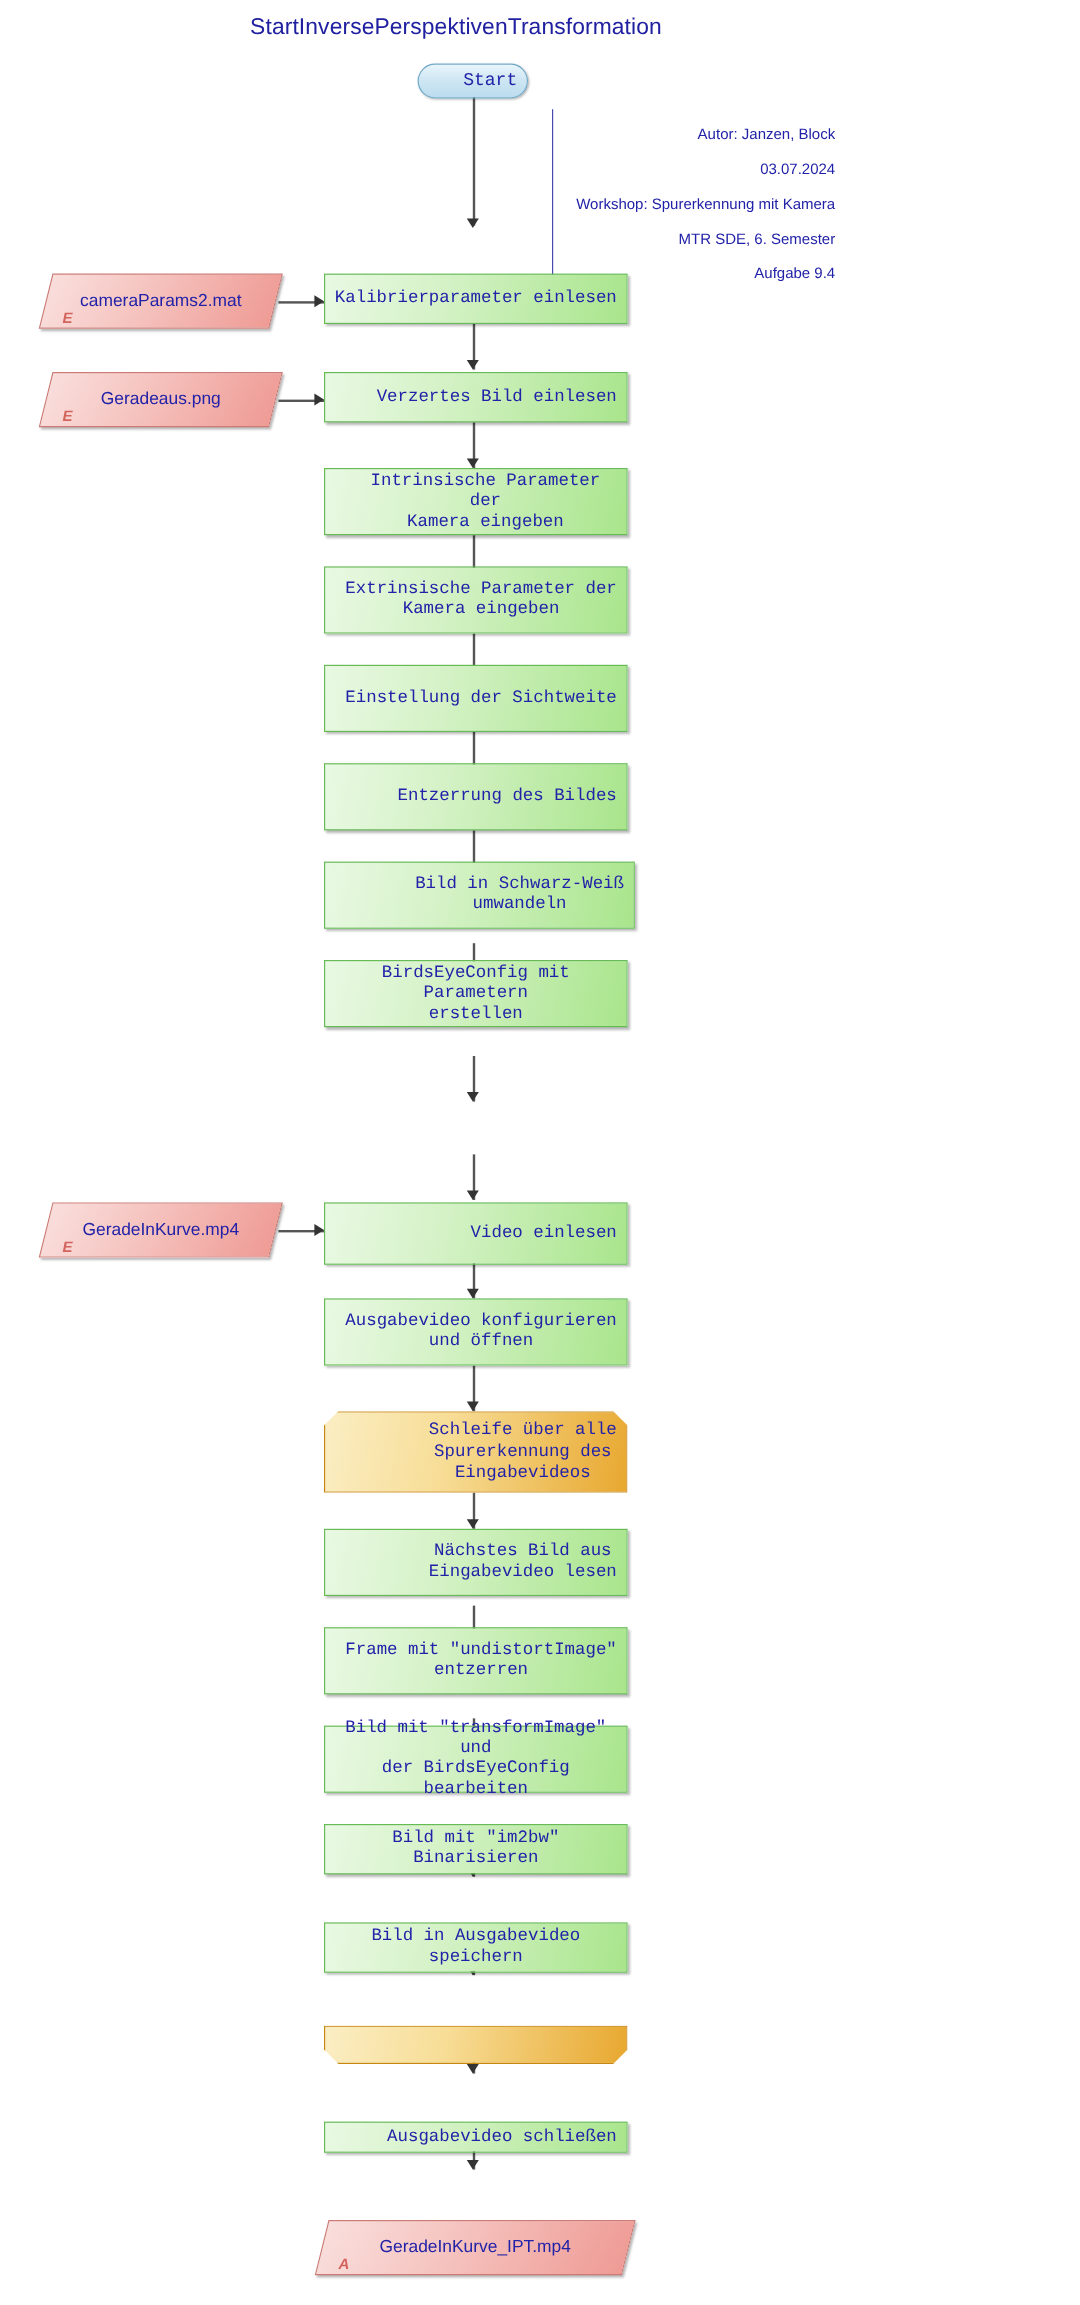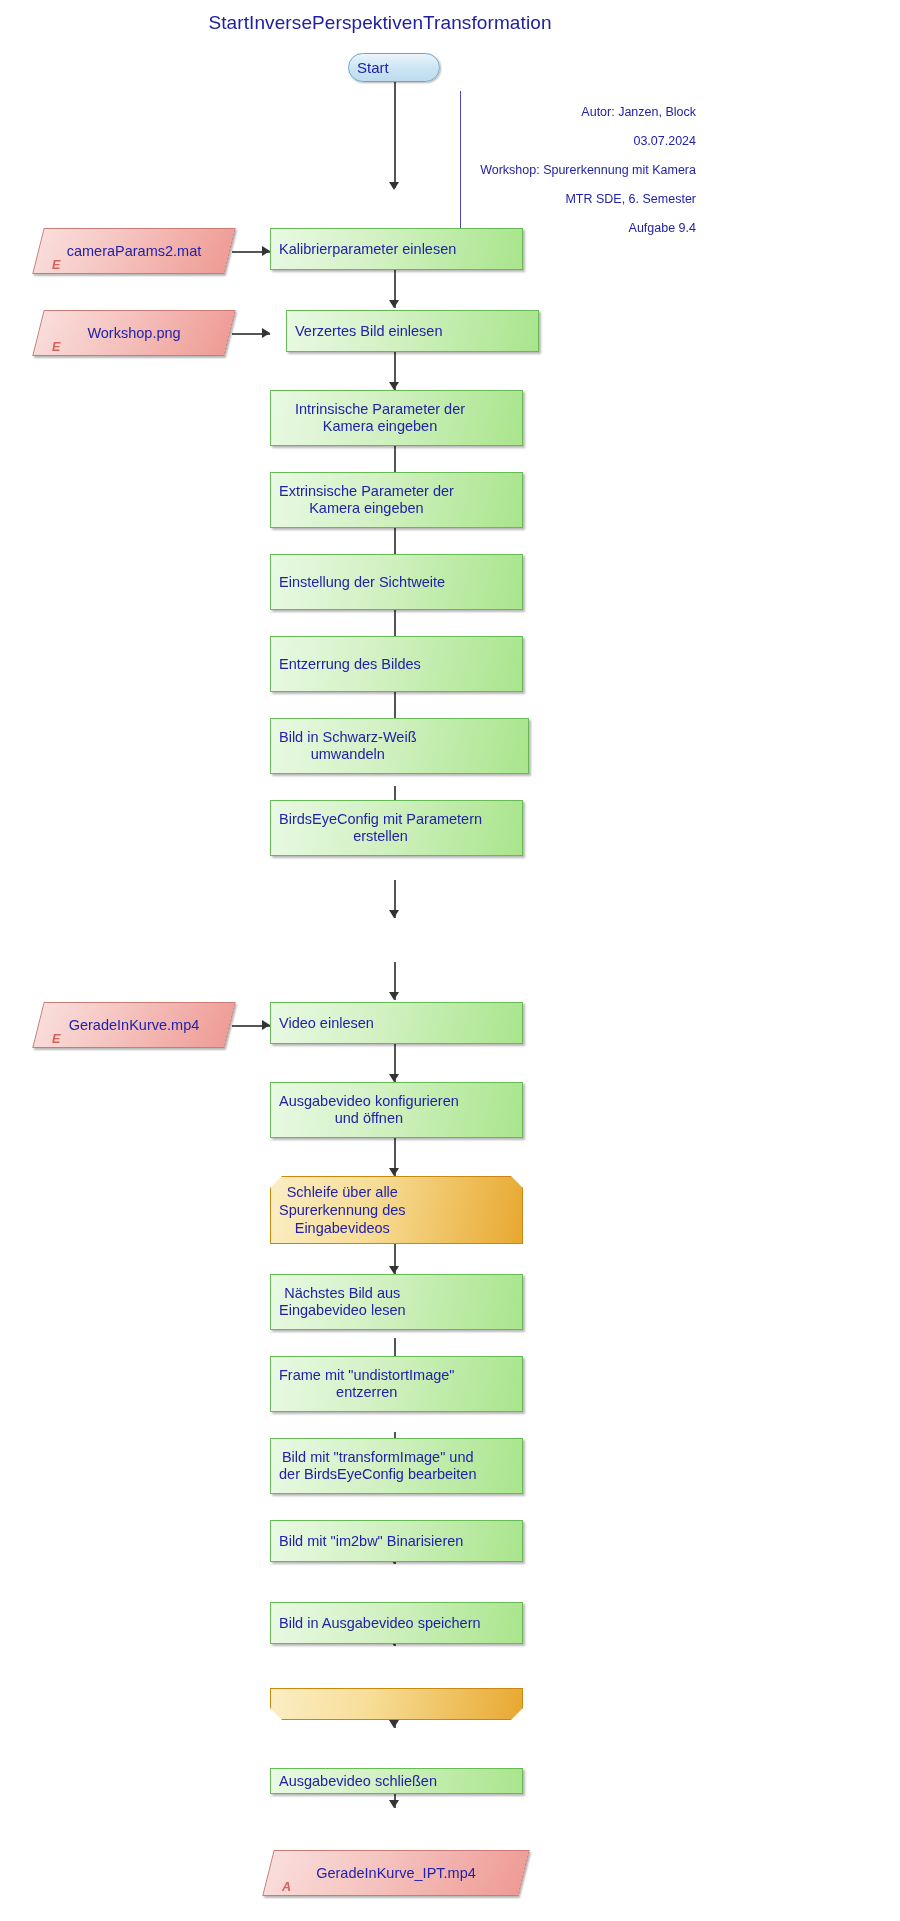--- a/index.html
+++ b/index.html
@@ -32,25 +32,26 @@
     letter-spacing: 0.1px;
     white-space: nowrap;
   }
 
   
   .node {
     position: absolute;
     box-sizing: border-box;
     display: flex;
     align-items: center;
-    justify-content: flex-start;
+    justify-content: flex-end;
     text-align: center;
     color: #2222a8;
     font-size: 14.5px;
     line-height: 17px;
+    font-family: Liberation Mono, monospace;
   }
   .node .label {
     position: relative;
     z-index: 3;
     padding: 0 8px;
     white-space: pre-line;
   }
 
   
   .terminator {
@@ -244,34 +245,34 @@
 
   <div class="data-shape" style="left:38px; top:228px; width:192px; height:46px;">
     <div class="skew"></div>
     <span class="io-mark">E</span>
     <span class="label">cameraParams2.mat</span>
   </div>
 
   <div class="data-shape" style="left:38px; top:310px; width:192px; height:46px;">
     <div class="skew"></div>
     <span class="io-mark">E</span>
-    <span class="label">Workshop.png</span>
+    <span class="label">Geradeaus.png</span>
   </div>
 
   <div class="data-shape" style="left:38px; top:1002px; width:192px; height:46px;">
     <div class="skew"></div>
     <span class="io-mark">E</span>
     <span class="label">GeradeInKurve.mp4</span>
   </div>
 
   <div class="node process" style="left:270px; top:228px; width:253px; height:42px;">
     <span class="label">Kalibrierparameter einlesen</span>
   </div>
 
-  <div class="node process" style="left:270px; top:310px; width:253px; height:42px;margin-left:16px;">
+  <div class="node process" style="left:270px; top:310px; width:253px; height:42px;">
     <span class="label">Verzertes Bild einlesen</span>
   </div>
 
   <div class="node process" style="left:270px; top:390px; width:253px; height:56px;padding-left:16px;">
     <span class="label">Intrinsische Parameter der
 Kamera eingeben</span>
   </div>
 
   <div class="node process" style="left:270px; top:472px; width:253px; height:56px;">
     <span class="label">Extrinsische Parameter der
@@ -290,21 +291,21 @@
     <span class="label">Bild in Schwarz-Weiß
 umwandeln</span>
   </div>
 
   <div class="node process" style="left:270px; top:800px; width:253px; height:56px;">
     <span class="label">BirdsEyeConfig mit Parametern
 erstellen</span>
   </div>
 
 
-  <div class="node process" style="left:270px; top:1002px; width:253px; height:42px;">
+  <div class="node process" style="left:270px; top:1002px; width:253px; height:52px;">
     <span class="label">Video einlesen</span>
   </div>
 
   <div class="node process" style="left:270px; top:1082px; width:253px; height:56px;">
     <span class="label">Ausgabevideo konfigurieren
 und öffnen</span>
   </div>
 
   <div class="node loop loop-start" style="left:270px; top:1176px; width:253px; height:68px;">
     <span class="label">Schleife über alle

